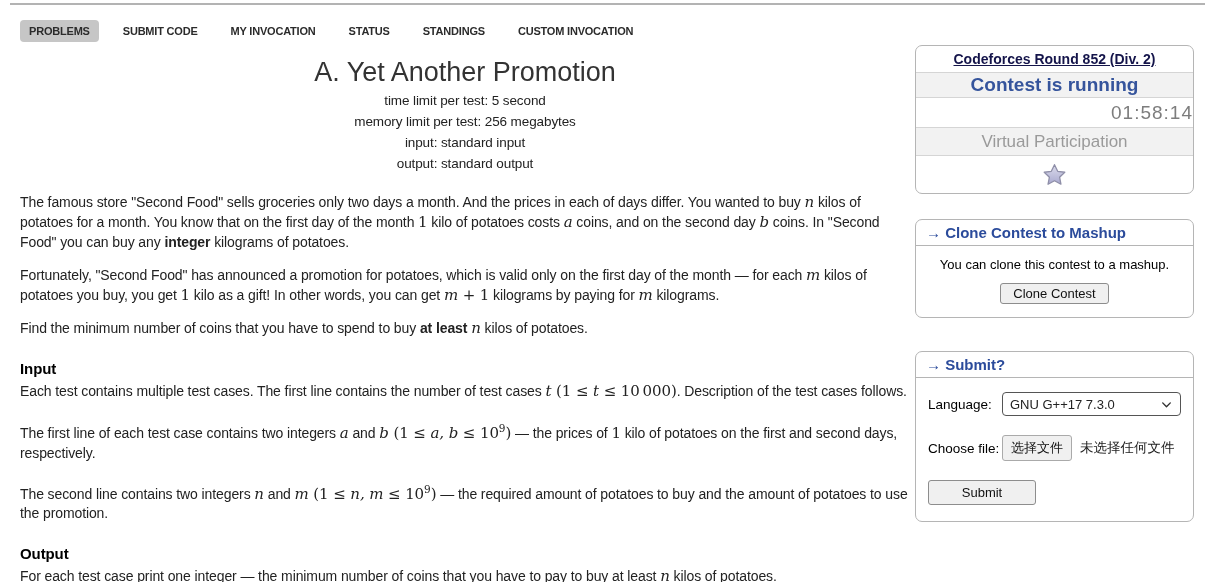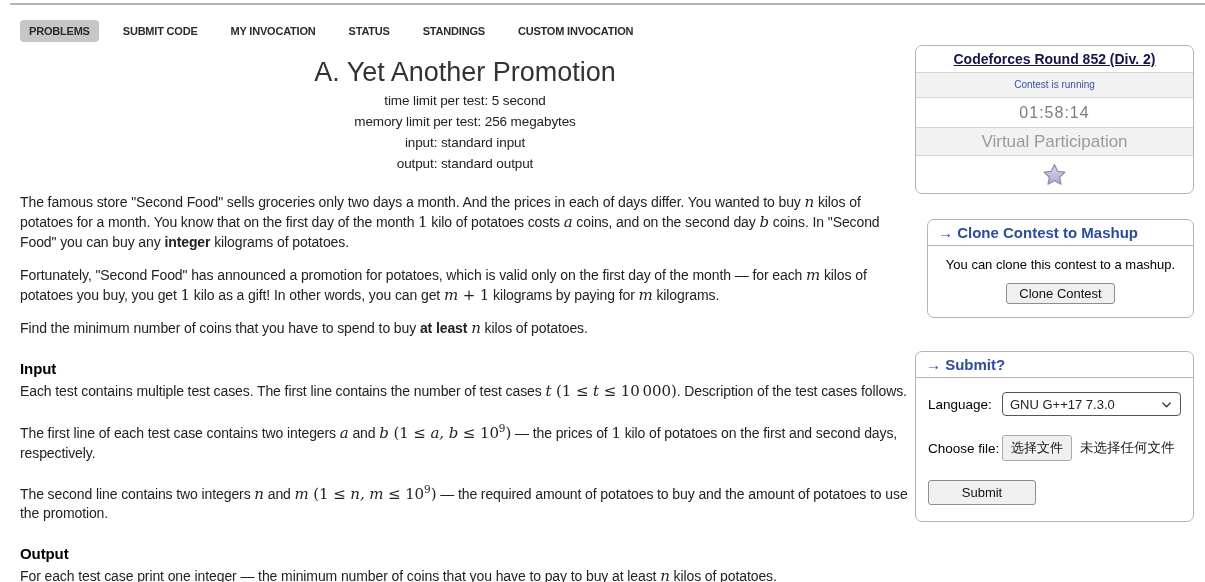--- a/index.html
+++ b/index.html
@@ -29,29 +29,29 @@
   .seg-m, .seg-mi { font-family:"DejaVu Serif","Liberation Serif",serif; font-size:15px; }
   .seg-mi { font-style:italic; }
   sup.seg-sup { font-family:"DejaVu Serif","Liberation Serif",serif; font-size:10.5px; }
 
   
   .sidebar { position:absolute; left:915px; top:45px; width:279px; }
   .sbox { border:1px solid #b5b5b5; border-radius:7px; background:#fff; overflow:hidden; }
   .b1-title { height:26px; line-height:25px; text-align:center; }
   .b1-title a { color:#14144a; font-weight:bold; font-size:14px; text-decoration:underline; cursor:pointer; }
   .b1-status { height:25px; line-height:24px; text-align:center; background:#f2f2f2;
-               border-top:1px solid #d5d5d5; color:#35549c; font-weight:normal; font-size:10px; }
-  .b1-timer { height:30px; line-height:30px; text-align:center; font-size:16px; color:#7d7d7d;
+               border-top:1px solid #d5d5d5; color:#35549c; font-weight:bold; font-size:19px; }
+  .b1-timer { height:30px; line-height:30px; text-align:right; font-size:19px; color:#7d7d7d;
               letter-spacing:1px; border-top:1px solid #d5d5d5; }
   .b1-mode { height:28px; line-height:28px; text-align:center; background:#f2f2f2;
              border-top:1px solid #d5d5d5; font-size:17px; color:#9a9a9a; }
   .b1-star { height:38px; display:flex; align-items:center; justify-content:center;
              border-top:1px solid #d5d5d5; cursor:pointer; }
 
-  .box2 { margin-top:25px;margin-left:12px; }
+  .box2 { margin-top:25px; }
   .box3 { margin-top:33px; }
   .caption { height:26px; line-height:25px; padding:0 10px; font-size:15px; font-weight:bold;
              color:#2b4b9b; border-bottom:1px solid #b5b5b5; }
   .b2-body { padding:11px 8px 13px; text-align:center; }
   .b2-text { font-size:13px; color:#000; }
   .btn { background:#f0f0f0; border:1px solid #8d8d8d; border-radius:3px; font-size:13px;
          color:#111; padding:2px 12px; font-family:inherit; cursor:pointer; }
   .clone-btn { margin-top:11px; }
 
   .b3-body { padding:14px 12px 16px; }

